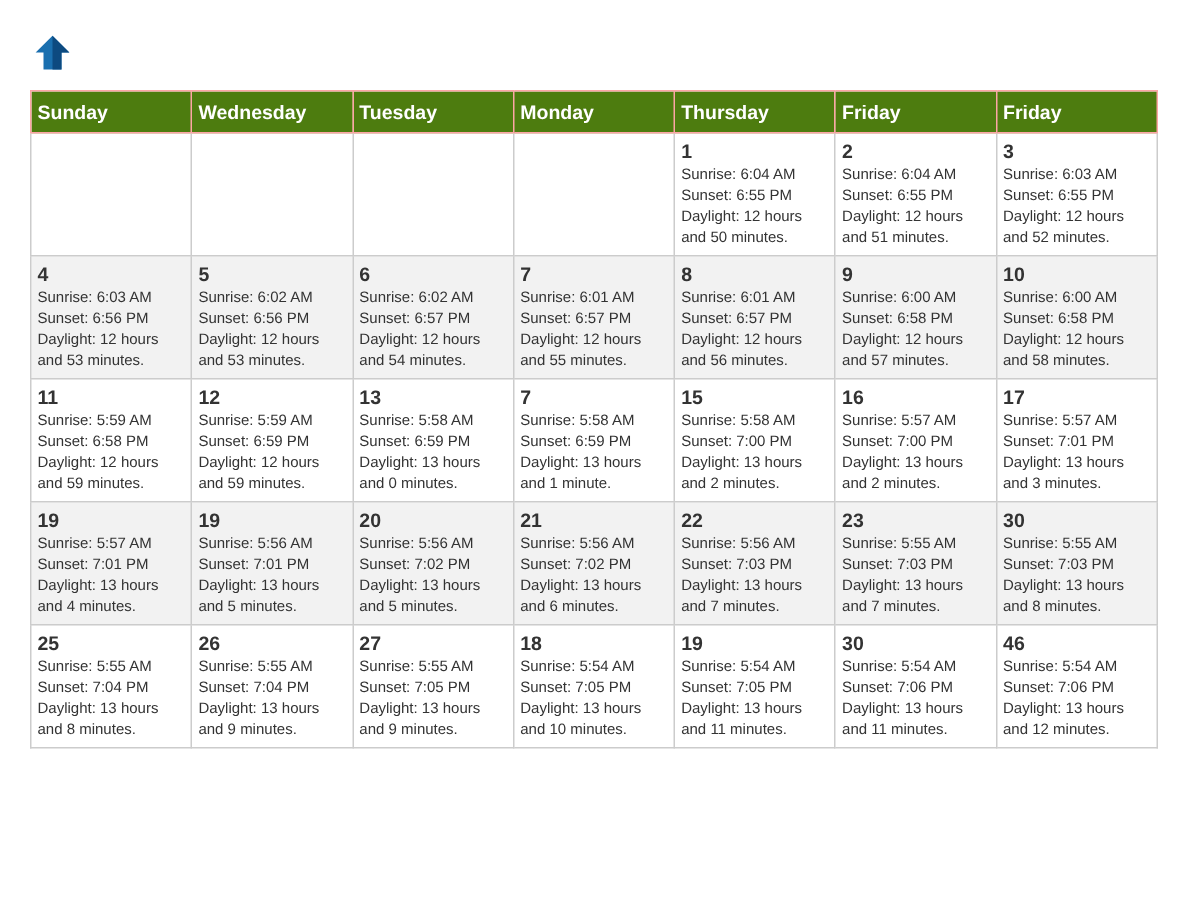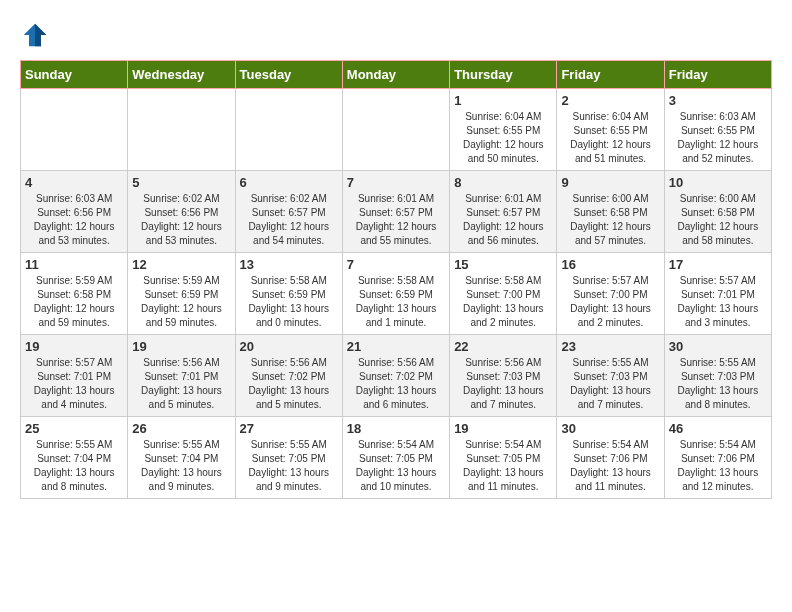--- a/index.html
+++ b/index.html
@@ -75,21 +75,20 @@
       font-size: 13px;
       font-weight: bold;
       color: #333;
       display: block;
       margin-bottom: 2px;
     }
     .day-info {
       font-size: 10px;
       color: #333;
       line-height: 1.4;
-      text-align: center;
     }
     td.empty {
       background: #fff;
     }
     tbody tr:nth-child(even) td.empty {
       background: #f2f2f2;
     }
   </style>
 </head>
 <body>

